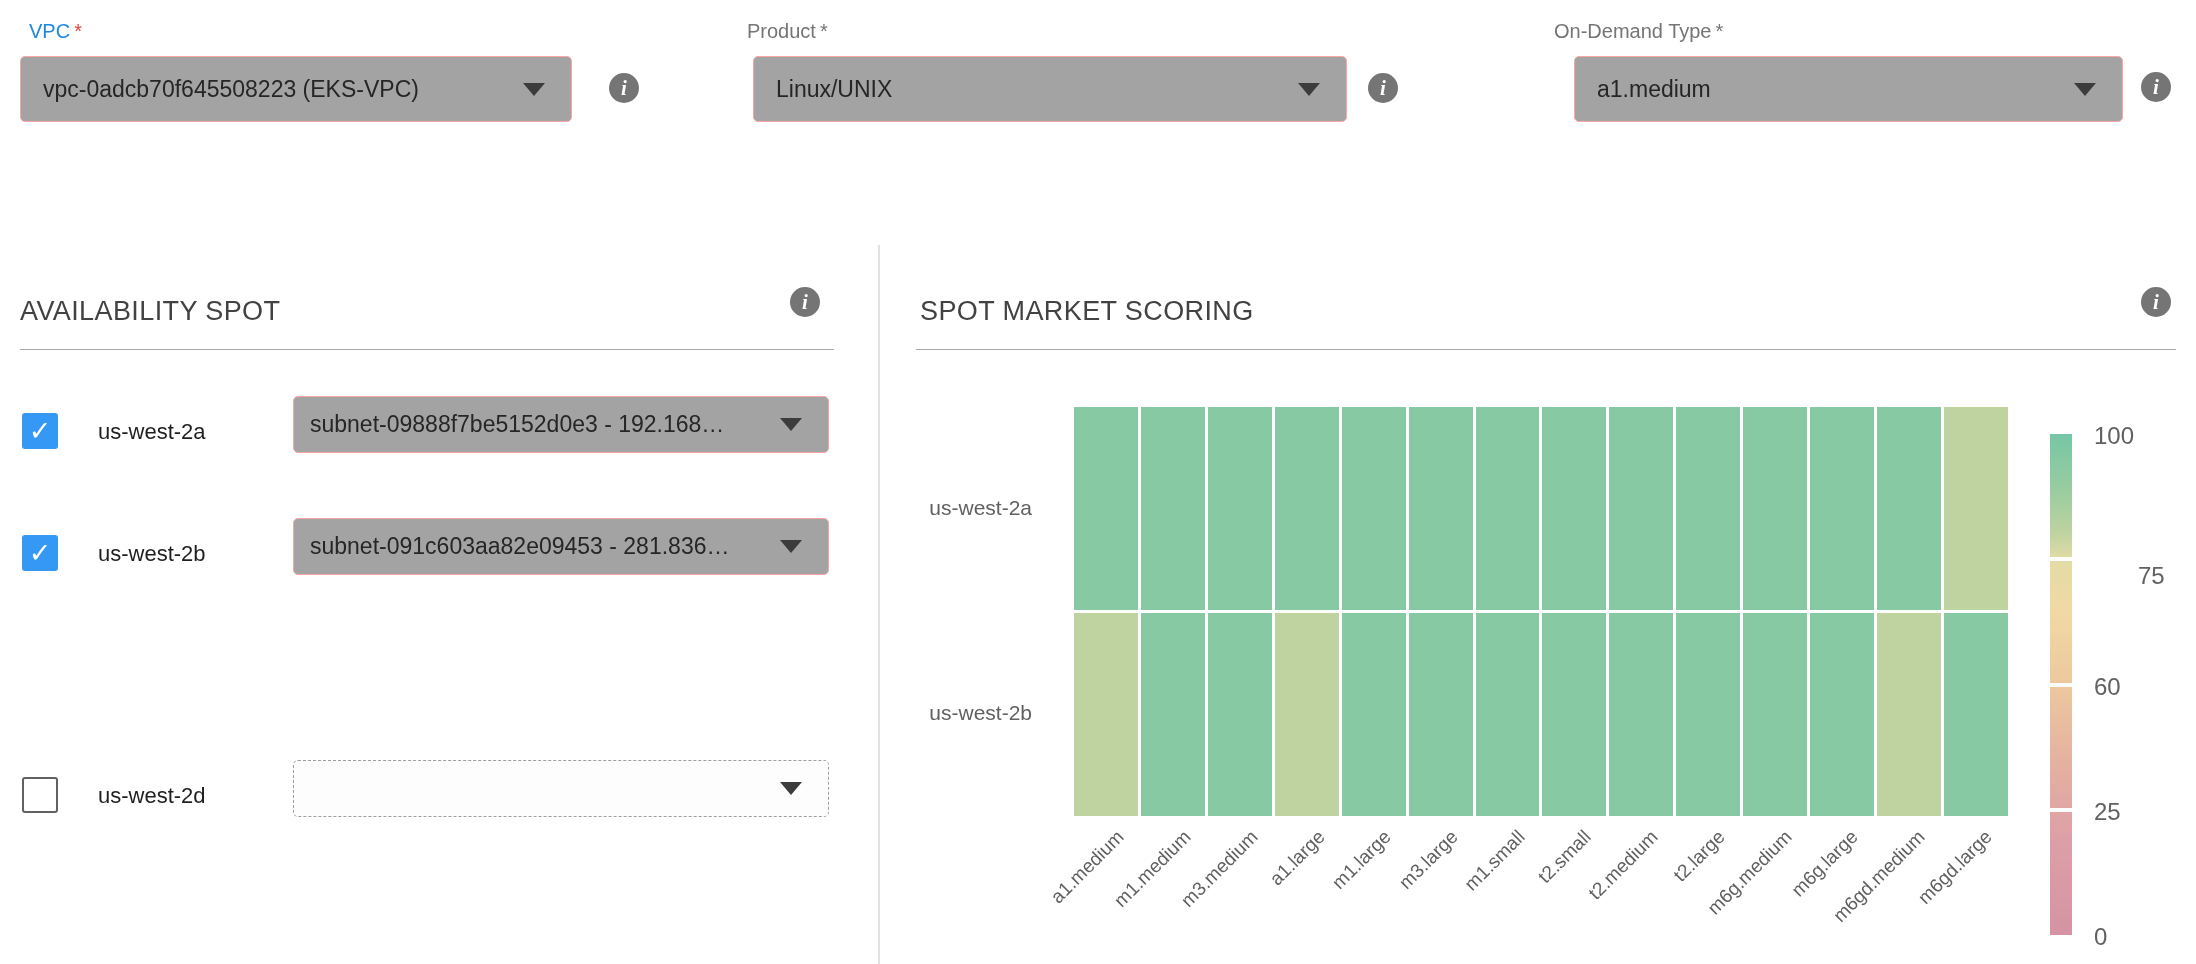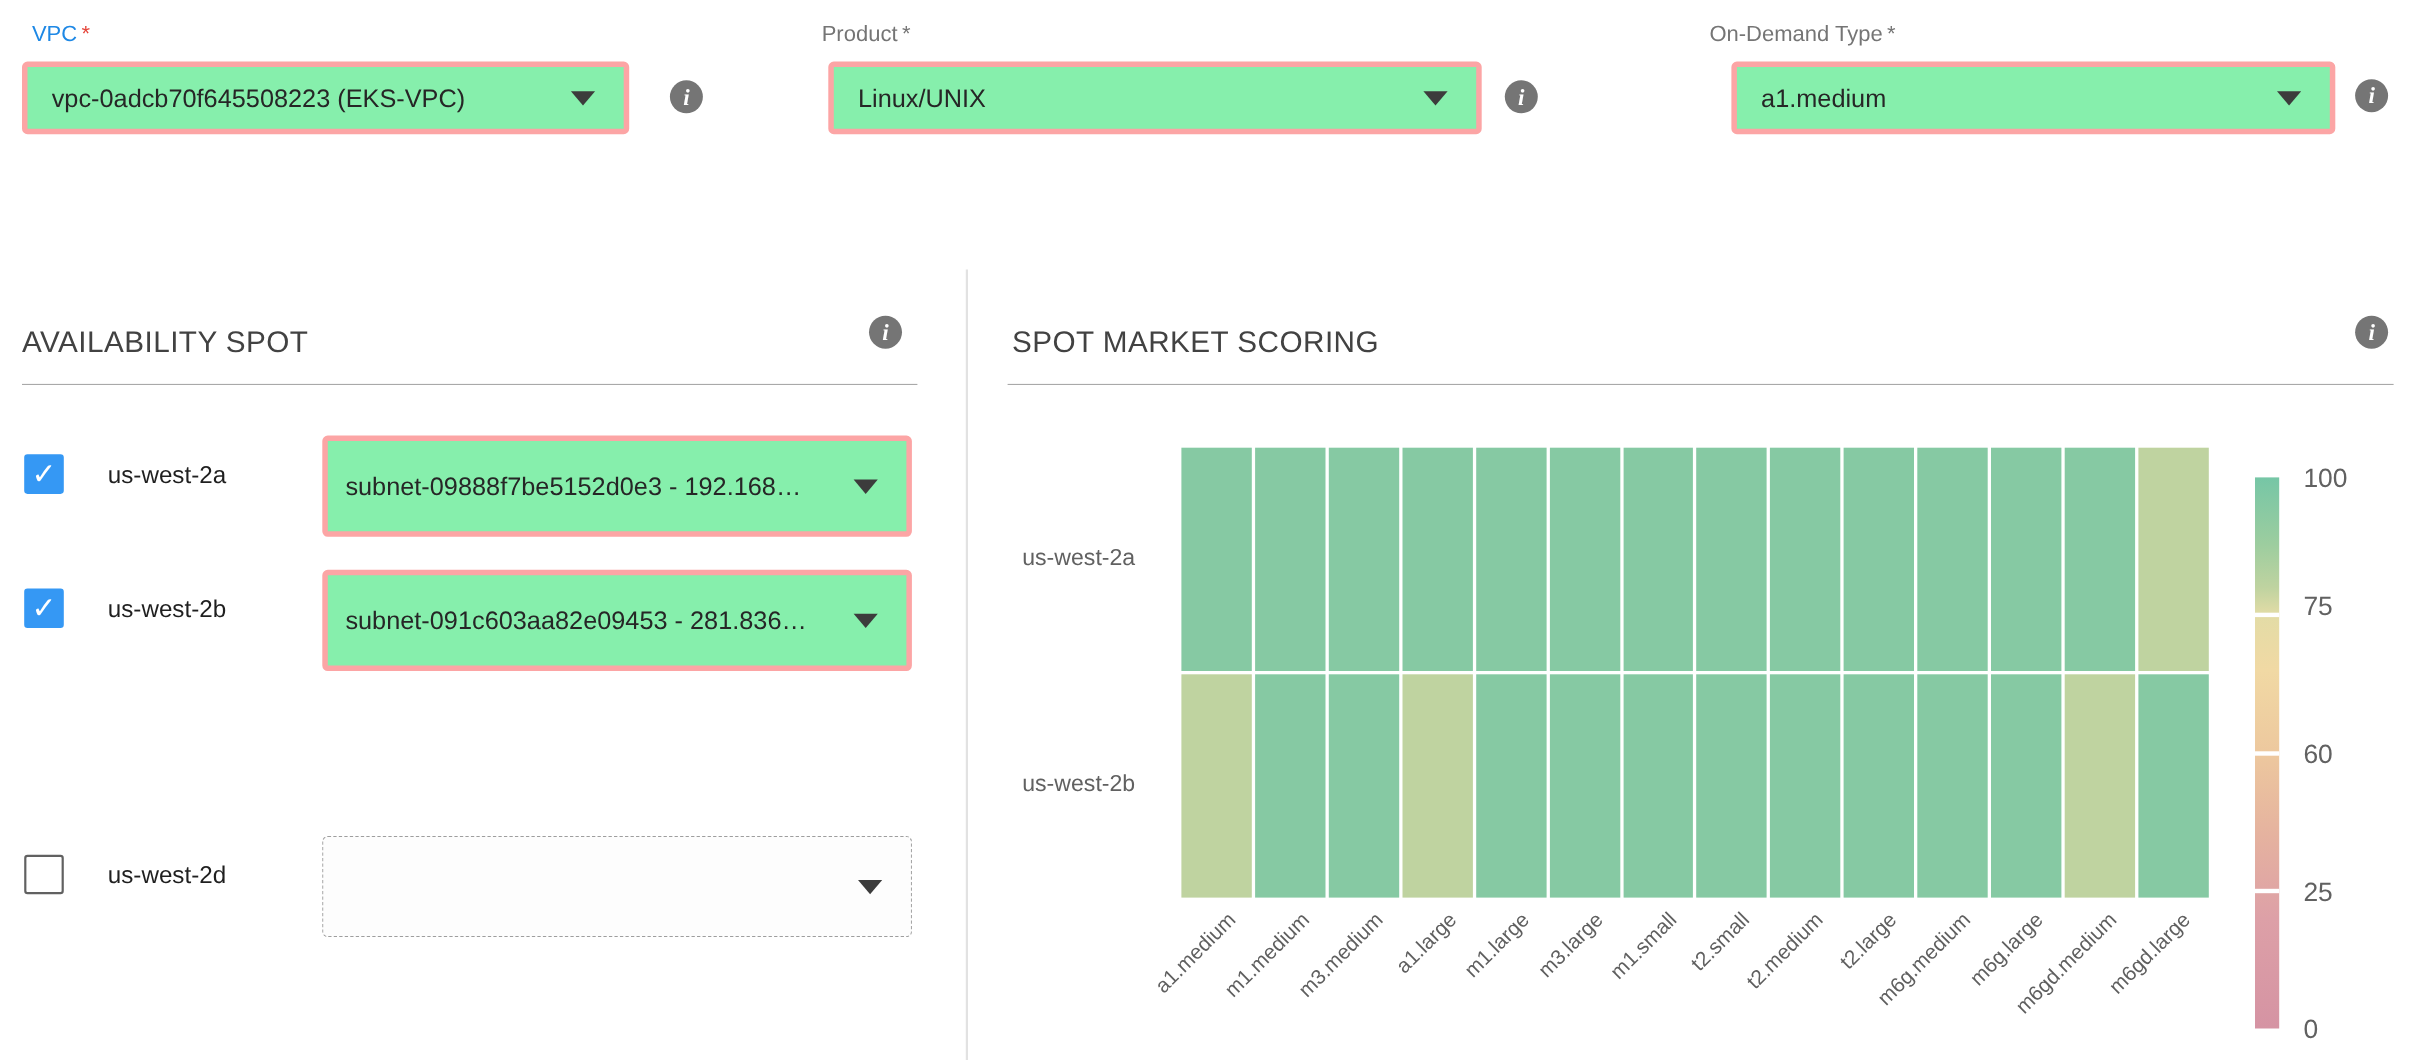--- a/index.html
+++ b/index.html
@@ -10,21 +10,21 @@
   .abs { position:absolute; }
 
   
   .field-label { font-size:20px; color:#757575; white-space:nowrap; }
   .field-label.blue { color:#1e88e5; }
   .field-label .req { margin-left:4px; }
   .field-label.blue .req { color:#e5453a; }
 
   
   .select { display:flex; align-items:center; justify-content:space-between;
-            background:#86efac; border:5px solid #fca5a5; border-radius:5px;
+            background:#a3a3a3; border:1px solid #fca5a5; border-radius:5px;
             padding:0 26px 0 22px; cursor:pointer; }
   .select .select-text { font-size:23px; color:#262626; white-space:nowrap;
                          overflow:hidden; text-overflow:ellipsis; }
   .select.empty { border:1px dashed #9e9e9e; background:#fdfdfd; }
   .caret { width:0; height:0; border-left:11px solid transparent;
            border-right:11px solid transparent; border-top:13px solid #3c3c3c;
            flex:0 0 auto; margin-left:14px; }
 
   
   .info-icon { position:absolute; width:30px; height:30px; border-radius:50%;
@@ -41,21 +41,21 @@
   
   .az-row { position:absolute; left:22px; width:830px; height:71px; }
   .az-checkbox { position:absolute; left:0; top:17px; width:36px; height:36px;
                  border:2px solid #616161; border-radius:3px; background:#fff;
                  cursor:pointer; display:flex; align-items:center; justify-content:center; }
   .az-checkbox .check { display:none; color:#fff; font-size:27px; font-weight:bold; line-height:1; }
   .az-checkbox.checked { background:#3598f4; border-color:#3598f4; }
   .az-checkbox.checked .check { display:block; }
   .az-label { position:absolute; left:76px; top:0; height:71px; line-height:71px;
               font-size:22px; color:#1f1f1f; }
-  .az-row .select { position:absolute; left:271px; top:0; width:536px; height:92px;padding-left:16px; }
+  .az-row .select { position:absolute; left:271px; top:0; width:536px; height:57px;padding-left:16px; }
 
   
   #heatmap-grid { position:absolute; display:grid;
                   grid-template-columns:repeat(14,1fr); grid-template-rows:repeat(2,1fr);
                   gap:3px; }
   .hm-cell { width:100%; height:100%; }
   .hm-row-labels { position:absolute; }
   .hm-row-label { position:absolute; right:0; width:100%; text-align:right;
                   font-size:21px; color:#616161; white-space:nowrap; }
   .hm-col-labels { position:absolute; }
@@ -204,19 +204,19 @@
     </div>
 
   <div id="colorbar-wrap" style="left:2050px; top:434px; width:22px; height:501px;">
     <div id="colorbar" style="background: linear-gradient(rgb(118, 198, 166) 0%, rgb(156, 205, 159) 12%, rgb(191, 211, 160) 20%, rgb(227, 220, 166) 25%, rgb(241, 217, 164) 35%, rgb(237, 200, 158) 50%, rgb(229, 178, 159) 65%, rgb(221, 160, 167) 80%, rgb(213, 147, 163) 100%);"></div>
   <div class="cb-gap" style="top: 123.25px;"></div>
       <div class="cb-gap" style="top: 248.5px;"></div>
       <div class="cb-gap" style="top: 373.75px;"></div>
     </div>
   <div class="cb-ticks" style="left:2094px; top:434px; width:70px; height:501px;" id="cb-ticks">
       <span class="cb-tick" style="top: -12px;">100</span>
-      <span class="cb-tick" style="top: 104px;">75</span>
+      <span class="cb-tick" style="top: 128px; margin-left: 44px;">75</span>
       <span class="cb-tick" style="top: 238.5px;">60</span>
       <span class="cb-tick" style="top: 363.75px;">25</span>
       <span class="cb-tick" style="top: 489px;">0</span>
     </div>
 
 </div>
 
 </body></html>

